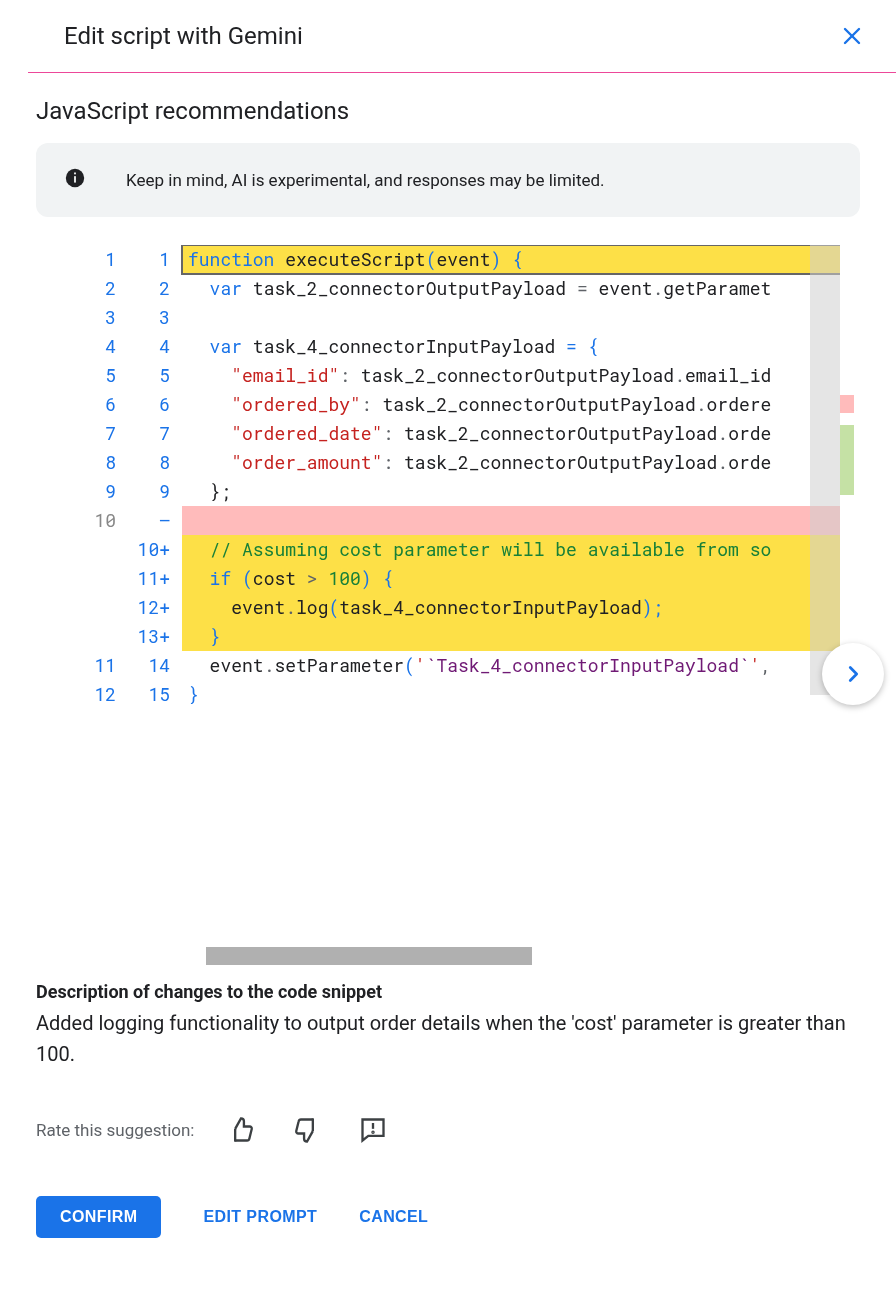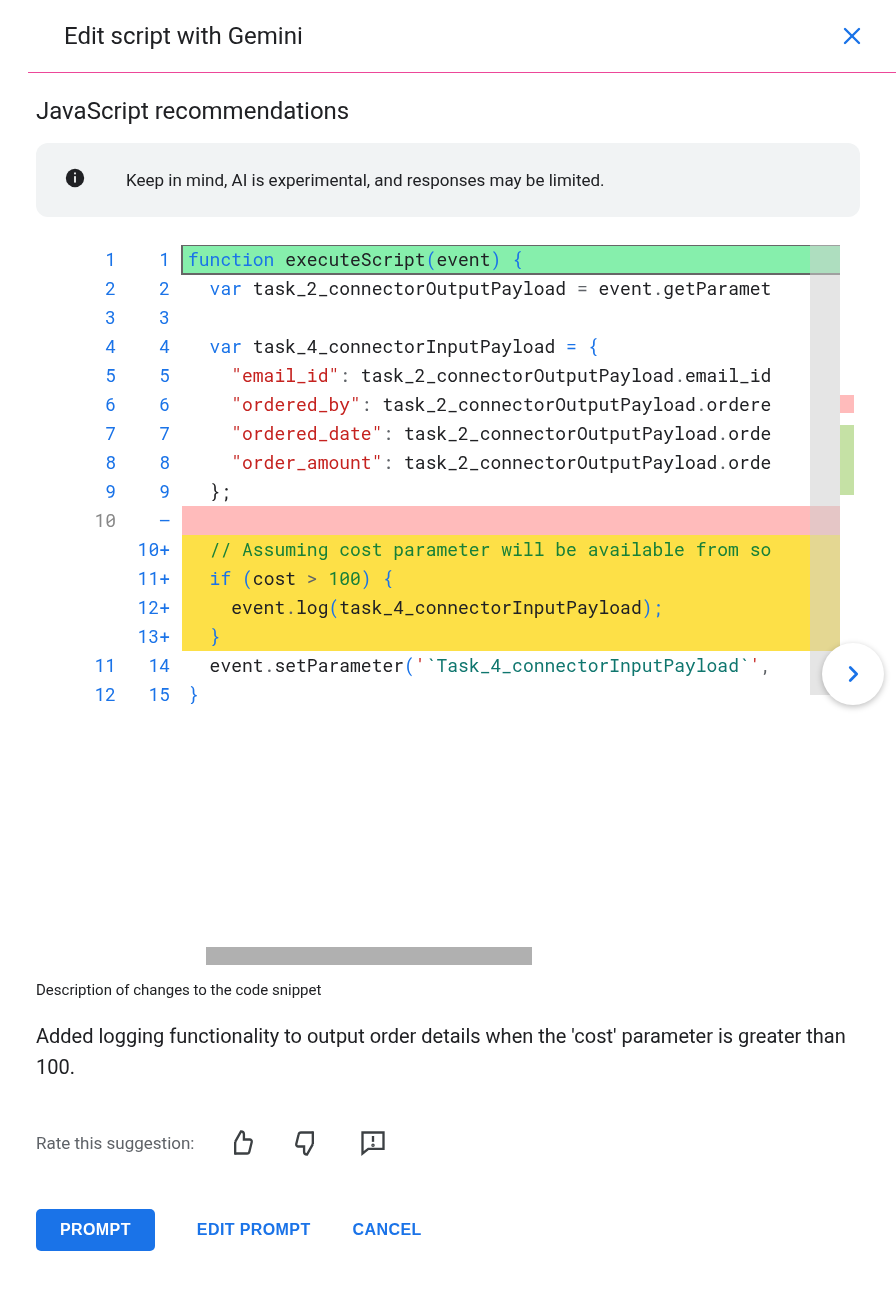--- a/index.html
+++ b/index.html
@@ -85,40 +85,40 @@
     user-select: none;
   }
   .ln-new { color: #1a73e8; }
   .code-cell {
     flex: 1;
     padding-left: 6px;
     overflow: hidden;
     position: relative;
   }
   .row-hl-first .code-cell {
-    background: #86efac;
+    background: #fde047;
     outline: 2px solid #666;
     outline-offset: -1px;
   }
   .row-removed .code-cell { background: #fbb; }
   .row-added .code-cell { background: #fde047; }
   .ln-old.dash {
     color: #888;
   }
   
   .kw { color: #1a73e8; }
   .pl { color: #202124; }       
   .str { color: #c5221f; }      
   .num { color: #188038; }      
   .cm { color: #188038; }       
   .pn { color: #5f6368; }       
   .par { color: #1a73e8; }
   .eq { color: #5f6368; }
   .dot { color: #5f6368; }
-  .id2 { color: #0f766e; }      
+  .id2 { color: #701a75; }      
   .overview-ruler {
     position: absolute;
     right: 0;
     top: 0;
     width: 20px;
     height: 720px;
     background: #fff;
   }
   .ov-mark {
     position: absolute;
@@ -162,24 +162,24 @@
     background: #fff;
     box-shadow: 0 2px 6px rgba(0,0,0,.25);
     border: none;
     display: flex;
     align-items: center;
     justify-content: center;
     cursor: pointer;
     color: #1a73e8;
   }
   .desc-title {
-    font-size: 15px;
-    font-weight: 400;
+    font-size: 18px;
+    font-weight: 700;
     margin-top: 2px;
-    margin-bottom: 22px;
+    margin-bottom: 6px;
   }
   .desc-body {
     font-size: 20px;
     line-height: 1.55;
     color: #202124;
     max-width: 810px;
   }
   .rate-row {
     display: flex;
     align-items: center;
@@ -294,17 +294,17 @@
     <button class="rate-btn">
       <svg width="28" height="28" viewBox="0 0 24 24" fill="none" stroke="currentColor" stroke-width="2">
         <path d="M3 3h18v14H8l-5 4V3z"></path>
           <line x1="12" y1="6" x2="12" y2="11"></line>
           <circle cx="12" cy="14" r=".5" fill="currentColor"></circle>
       </svg>
     </button>
   </div>
 
   <div class="actions">
-    <button class="btn-confirm">PROMPT</button>
+    <button class="btn-confirm">CONFIRM</button>
     <button class="btn-text">EDIT PROMPT</button>
     <button class="btn-text">CANCEL</button>
   </div>
 </div>
 
 </body></html>

